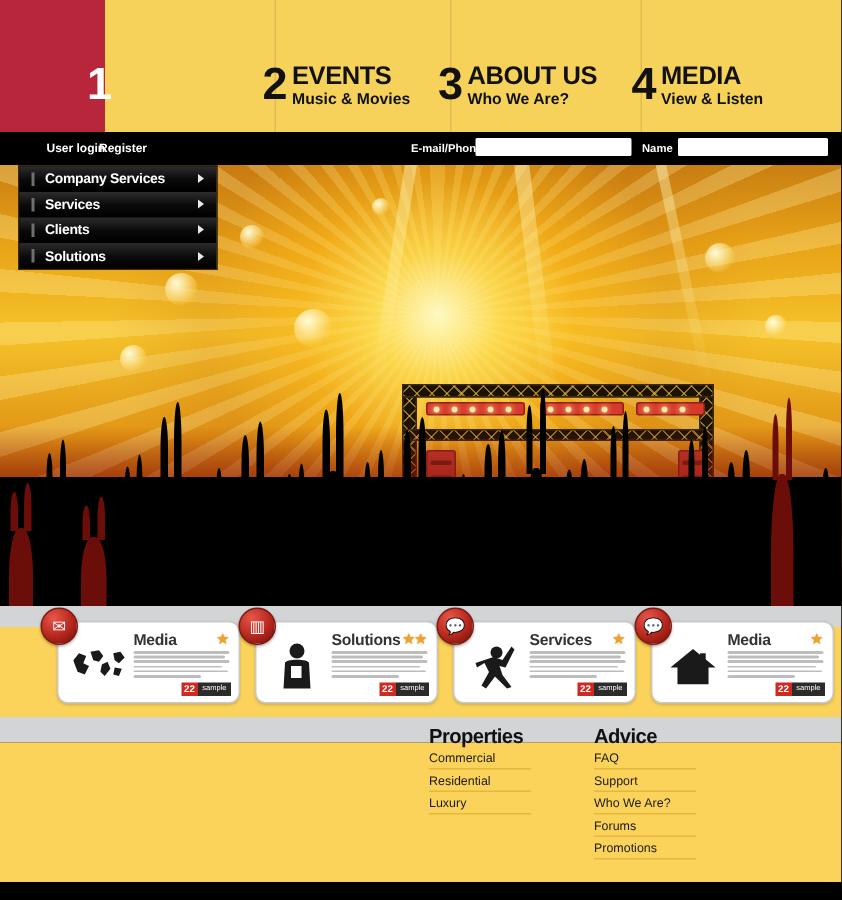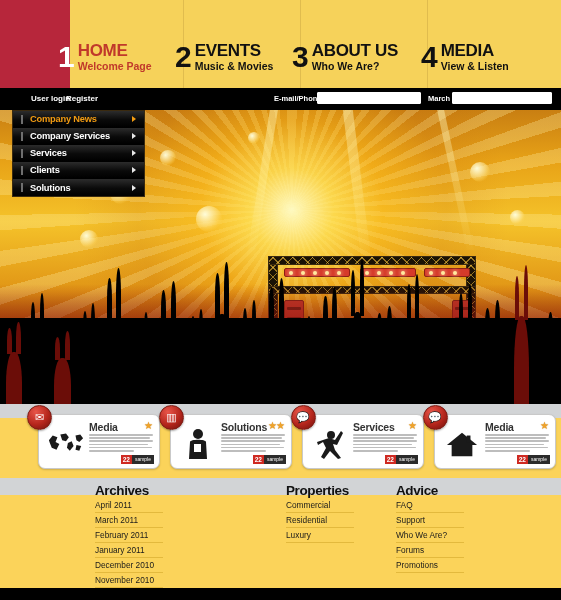--- a/index.html
+++ b/index.html
@@ -107,24 +107,20 @@
 <div class="page">
 
   <div class="topbar">
     <div class="topbar-red"></div>
     <div class="nav-divider" style="left:183px"></div>
     <div class="nav-divider" style="left:300px"></div>
     <div class="nav-divider" style="left:427px"></div>
 
     <div class="nav-item active" style="left:58px">
       <span class="nav-num">1</span>
-      <span class="nav-texts">
-        <span class="nav-title" style="display:block">HOME</span>
-        <span class="nav-sub" style="display:block">Welcome Page</span>
-      </span>
     </div>
 
     <div class="nav-item dark" style="left:175px">
       <span class="nav-num">2</span>
       <span class="nav-texts">
         <span class="nav-title" style="display:block">EVENTS</span>
         <span class="nav-sub" style="display:block">Music &amp; Movies</span>
       </span>
     </div>
 
@@ -143,21 +139,21 @@
         <span class="nav-sub" style="display:block">View &amp; Listen</span>
       </span>
     </div>
   </div>
 
   <div class="userstrip">
     <a class="us-link" style="left:31px">User login</a>
     <a class="us-link" style="left:66px">Register</a>
     <span class="us-lbl" style="left:274px">E-mail/Phone</span>
     <input class="us-input" style="left: 317px; width: 104px;" placeholder="">
-    <span class="us-lbl" style="left:428px">March</span>
+    <span class="us-lbl" style="left:428px">Name</span>
     <input class="us-input" style="left: 452px; width: 100px;" placeholder="">
   </div>
 
   <div class="hero">
     <div class="hero-bg"></div>
 
     <div class="bokeh" style="left:55px;  top:30px;  width:34px; height:34px;"></div>
     <div class="bokeh" style="left:110px; top:72px;  width:22px; height:22px;"></div>
     <div class="bokeh" style="left:160px; top:40px;  width:16px; height:16px;"></div>
     <div class="bokeh" style="left:196px; top:96px;  width:26px; height:26px;"></div>
@@ -235,25 +231,20 @@
     <div class="hand" style="left:376px; width:17px; height:62px;"></div>
     <div class="hand" style="left:406px; width:14px; height:82px;"></div>
     <div class="hand" style="left:430px; width:16px; height:54px;"></div>
     <div class="hand" style="left:458px; width:15px; height:76px;"></div>
     <div class="hand" style="left:484px; width:17px; height:66px;"></div>
     <div class="hand r" style="left:514px; width:15px; height:88px;"></div>
     <div class="hand" style="left:538px; width:16px; height:58px;"></div>
   </div>
 
   <nav class="menu">
-    <div class="menu-row active">
-      <span class="menu-bar"></span>
-      <span class="menu-lbl">Company News</span>
-      <span class="menu-arrow"></span>
-    </div>
     <div class="menu-row">
       <span class="menu-bar"></span>
       <span class="menu-lbl">Company Services</span>
       <span class="menu-arrow"></span>
     </div>
     <div class="menu-row">
       <span class="menu-bar"></span>
       <span class="menu-lbl">Services</span>
       <span class="menu-arrow"></span>
     </div>
@@ -363,31 +354,20 @@
         <i style="width:92%"></i>
         <i style="width:98%"></i>
         <i style="width:70%"></i>
     </div>
     <div class="card-tag">
       <b>22</b>
       <s>sample</s>
     </div>
   </div>
 
-  <div class="fcol" style="left:95px; top:498px">
-    <h3>Archives</h3>
-    <ul>
-      <li>April 2011</li>
-      <li>March 2011</li>
-      <li>February 2011</li>
-      <li>January 2011</li>
-      <li>December 2010</li>
-      <li>November 2010</li>
-    </ul>
-  </div>
 
 
   <div class="fcol" style="left:286px; top:498px">
     <h3>Properties</h3>
     <ul>
       <li>Commercial</li>
       <li>Residential</li>
       <li>Luxury</li>
     </ul>
   </div>

